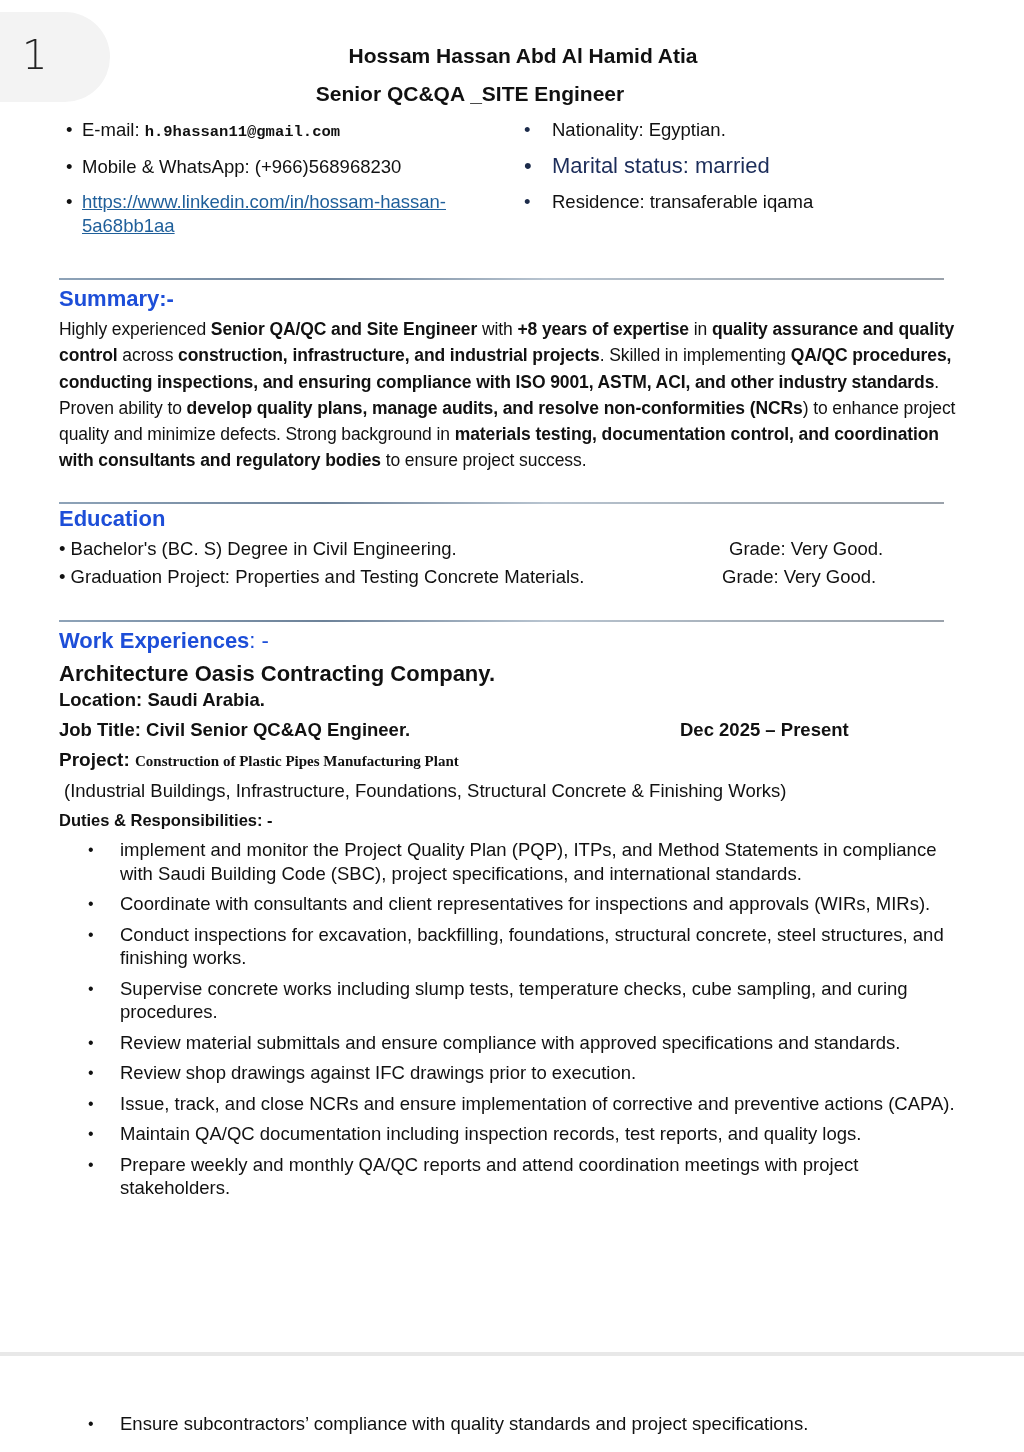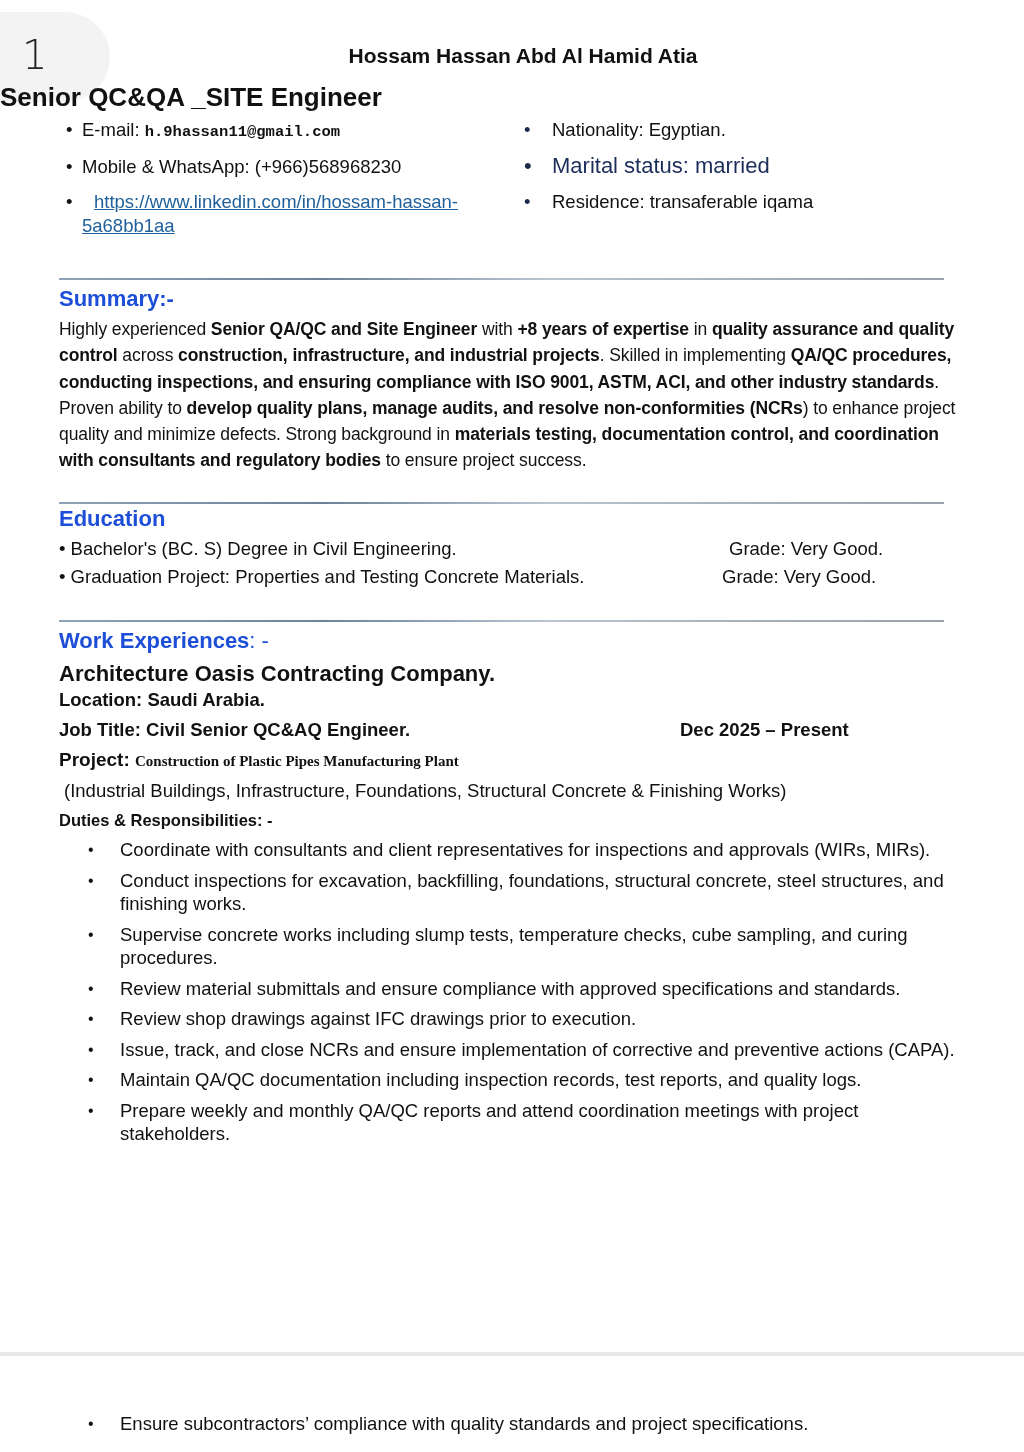--- a/index.html
+++ b/index.html
@@ -4,27 +4,27 @@
 <style>
   html, body { margin: 0; padding: 0; background: #ffffff; }
   body { width: 1024px; height: 1452px; position: relative; overflow: hidden;
          font-family: "Liberation Sans", sans-serif; color: #111; }
   .page-badge { position: absolute; left: -20px; top: 12px; width: 130px; height: 90px;
          background: #f3f3f3; border-radius: 0 46px 46px 0; }
   .page-badge span { position: absolute; left: 42px; top: 20px; font-size: 40px; color: #222;
          font-family: "DejaVu Sans", sans-serif; font-weight: 300; }
   .name { position: absolute; left: 0; width: 1024px; text-align: center; top: 44px;
          font-size: 21px; font-weight: bold; padding-left: 11px; }
-  .title { position: absolute; left: 0; width: 940px; top: 82px;
-         font-size: 26px; font-weight: bold; }
+  .title { position: absolute; left: 0; width: 940px; text-align: center; top: 82px;
+         font-size: 21px; font-weight: bold; }
   .contact-left { position: absolute; left: 66px; top: 118px; width: 440px; font-size: 18.5px; }
   .contact-left .row { position: relative; padding-left: 16px; margin-bottom: 11px; line-height: 24px; }
   .contact-left .row::before { content: "•"; position: absolute; left: 0; top: 0; }
   .contact-left .email-val { font-family: Liberation Mono, monospace; font-weight: bold; font-size: 15.5px; }
-  .contact-left a { color: #1f5f9a; text-decoration: underline; margin-left: 12px; }
+  .contact-left a { color: #1f5f9a; text-decoration: underline; }
   .contact-right { position: absolute; left: 522px; top: 118px; width: 480px; font-size: 18.5px; }
   .contact-right .row { position: relative; padding-left: 30px; line-height: 24px; margin-bottom: 12px; }
   .contact-right .row::before { content: "•"; position: absolute; left: 2px; top: 0; color: #1c2b4a; }
   .contact-right .marital { color: #1c2d5a; font-size: 22px; }
   .rule { position: absolute; left: 59px; width: 885px; height: 2px;
          background: linear-gradient(90deg,#8ea3b8 0%,#6d8299 30%,#b8c4d0 55%,#a9b3bd 75%,#9aa2ab 100%); }
   .section-head { position: absolute; left: 59px; font-size: 22px; font-weight: bold; color: #1d4ed8; }
   .summary { position: absolute; left: 59px; top: 316px; width: 910px; font-size: 17.5px;
          line-height: 26.3px; color: #111; letter-spacing: -0.1px; }
   .edu { position: absolute; left: 59px; top: 535px; width: 900px; font-size: 18.5px; }
@@ -91,20 +91,21 @@
 
 <div class="company">Architecture Oasis Contracting Company.</div>
 <div class="location">Location: Saudi Arabia.</div>
 <div class="jobtitle">Job Title: Civil Senior QC&amp;AQ Engineer.</div>
 <div class="jobdate">Dec 2025 – Present</div>
 <div class="project"><span>Project: </span><small>Construction of Plastic Pipes Manufacturing Plant</small></div>
 <div class="scope">(Industrial Buildings, Infrastructure, Foundations, Structural Concrete &amp; Finishing Works)</div>
 <div class="duties-head">Duties &amp; Responsibilities: -</div>
 
 <ul class="duties">
+  <li>implement and monitor the Project Quality Plan (PQP), ITPs, and Method Statements in compliance with Saudi Building Code (SBC), project specifications, and international standards.</li>
   <li>Coordinate with consultants and client representatives for inspections and approvals (WIRs, MIRs).</li>
   <li>Conduct inspections for excavation, backfilling, foundations, structural concrete, steel structures, and finishing works.</li>
   <li>Supervise concrete works including slump tests, temperature checks, cube sampling, and curing procedures.</li>
   <li>Review material submittals and ensure compliance with approved specifications and standards.</li>
   <li>Review shop drawings against IFC drawings prior to execution.</li>
   <li>Issue, track, and close NCRs and ensure implementation of corrective and preventive actions (CAPA).</li>
   <li>Maintain QA/QC documentation including inspection records, test reports, and quality logs.</li>
   <li>Prepare weekly and monthly QA/QC reports and attend coordination meetings with project stakeholders.</li>
 </ul>
 

